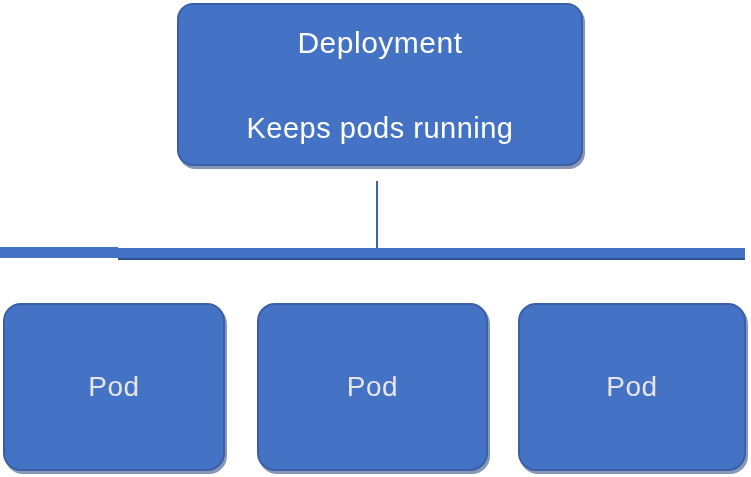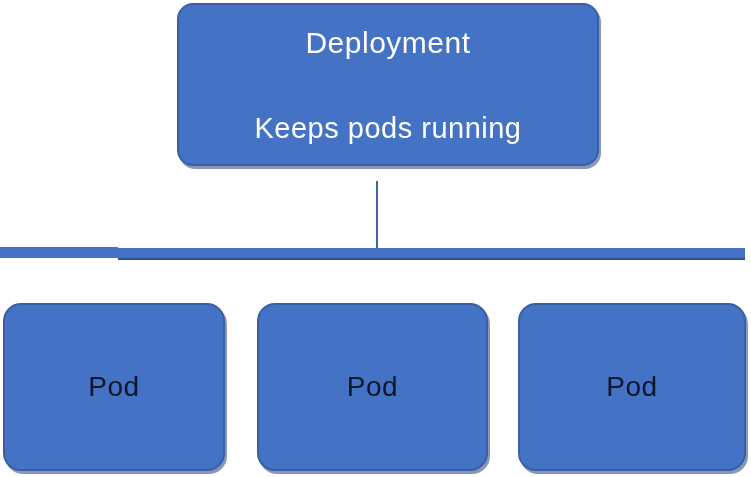--- a/index.html
+++ b/index.html
@@ -21,21 +21,20 @@
     position: absolute;
     left: 177px;
     top: 3px;
     width: 402px;
     height: 159px;
     background: #4472C4;
     border: 2px solid #3b5fa7;
     border-radius: 16px;
     box-shadow: 2px 3px 0 rgba(39, 66, 122, 0.55);
     color: #ffffff;
-    padding-left: 16px;
   }
   .dep-title {
     position: absolute;
     left: 0;
     top: 20px;
     width: 100%;
     text-align: center;
     font-size: 30px;
     line-height: 36px;
     letter-spacing: 0.5px;
@@ -80,21 +79,21 @@
 
   
   .pod-box {
     position: absolute;
     top: 303px;
     height: 164px;
     background: #4472C4;
     border: 2px solid #3b5fa7;
     border-radius: 18px;
     box-shadow: 2px 3px 0 rgba(39, 66, 122, 0.55);
-    color: #0f172a;
+    color: #e5e5e5;
     display: flex;
     align-items: center;
     justify-content: center;
     font-size: 28px;
     letter-spacing: 0.5px;
   }
   .pod-1 { left: 3px;   width: 218px; }
   .pod-2 { left: 257px; width: 227px; }
   .pod-3 { left: 518px; width: 224px; }
 </style>

